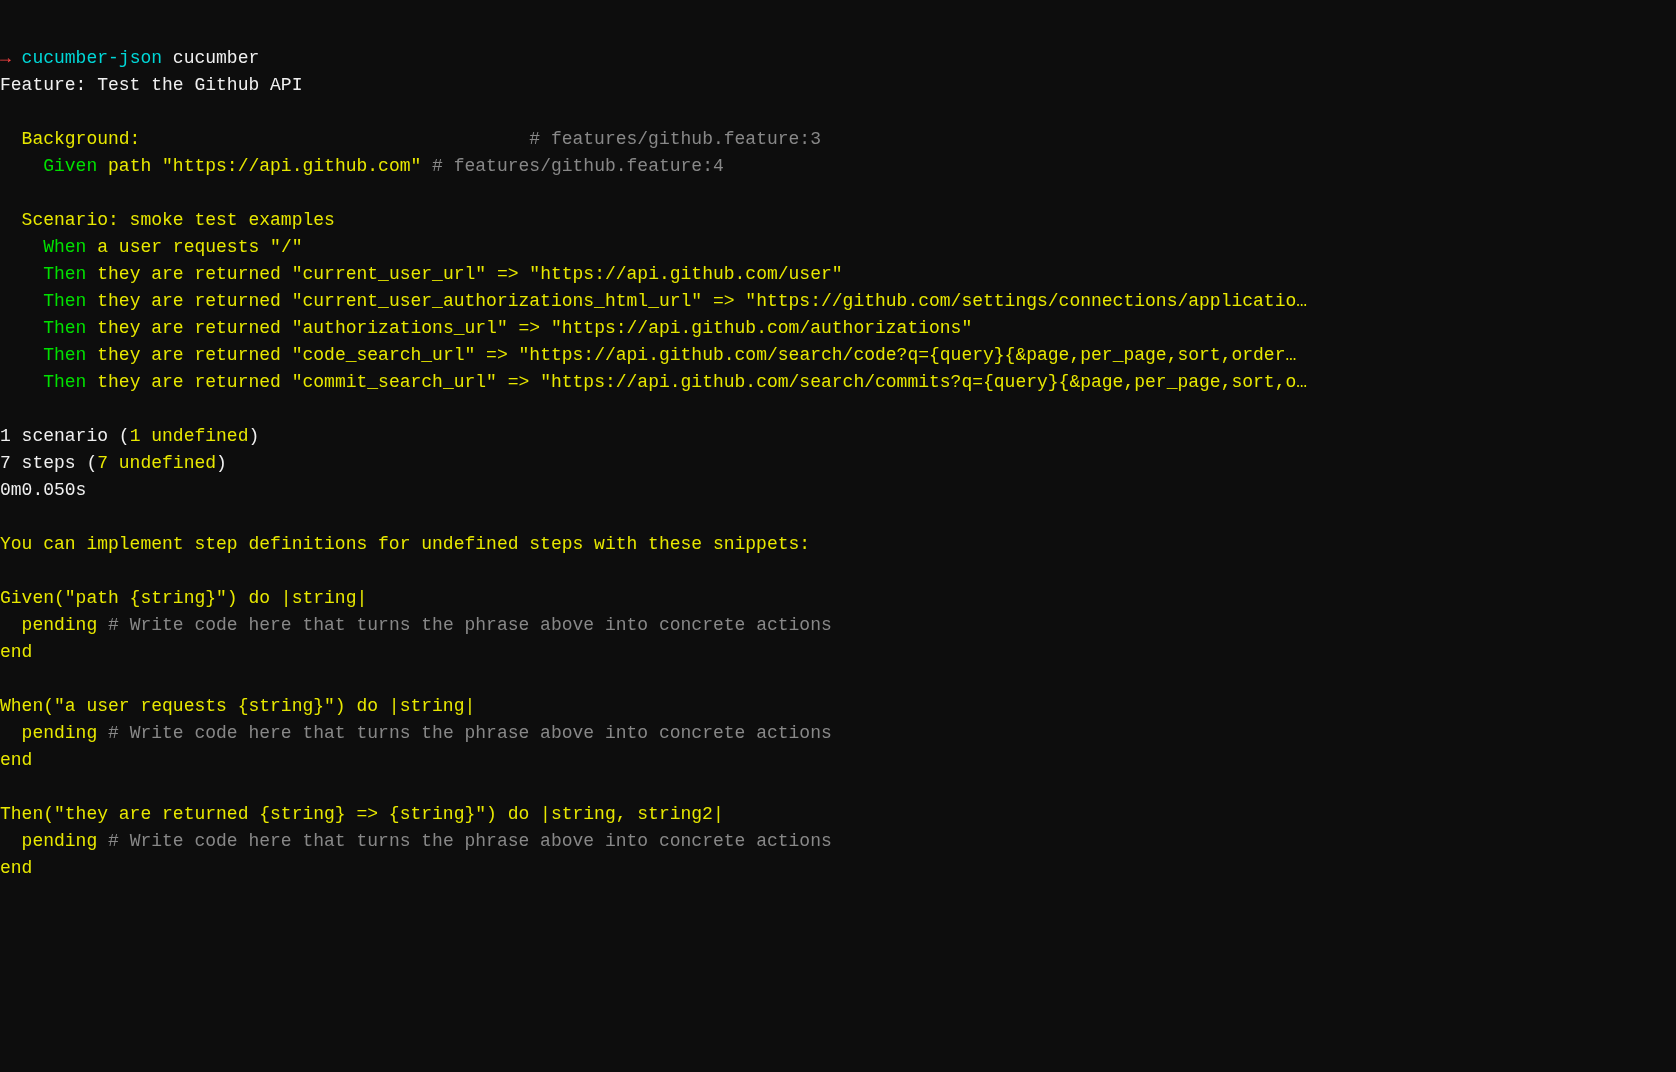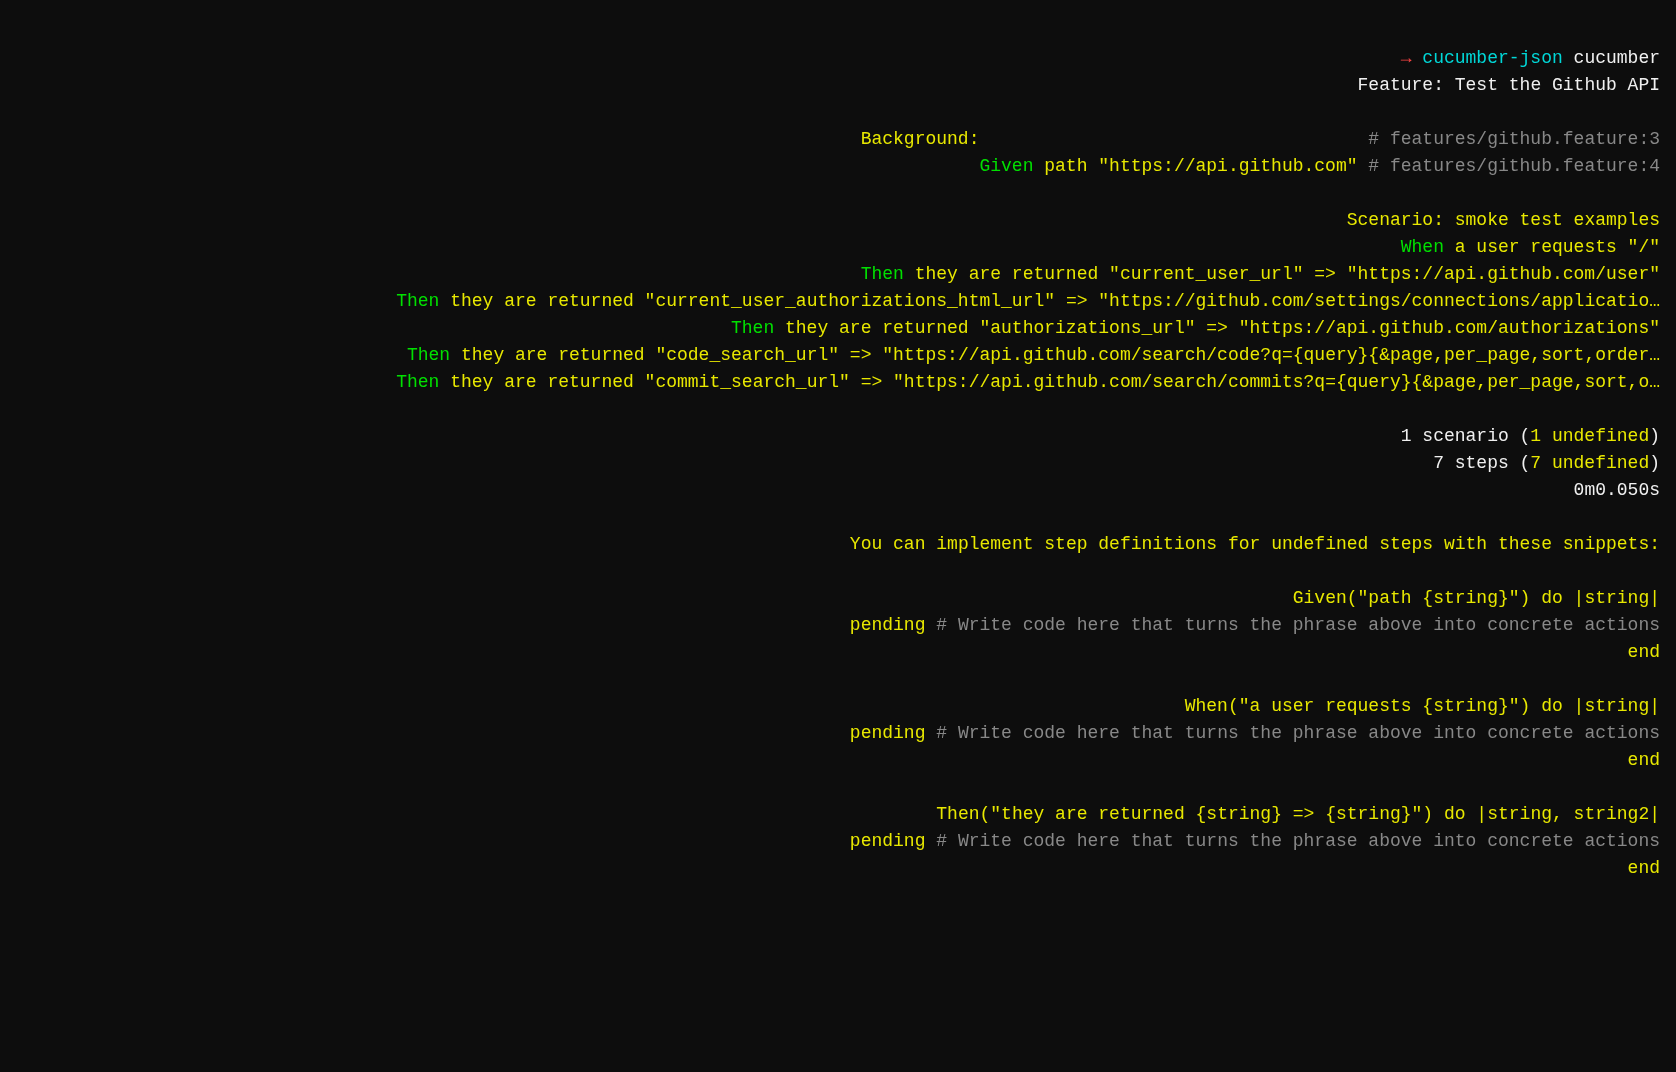--- a/index.html
+++ b/index.html
@@ -21,23 +21,22 @@
     }
 
     .terminal {
       padding: 8px 0 8px 0;
       white-space: pre;
       overflow-x: hidden;
     }
 
     .line {
       display: block;
-      padding: 0 16px;
+      padding: 0 0;
       white-space: pre;
-      text-align: right;
     }
     .blank { display: block; height: 1.5em; }
   </style>
 </head>
 <body>
 
 <div class="terminal" id="terminal-container">
 <span class="line"><span style="color: rgb(255, 68, 68);">→ </span><span style="color: rgb(0, 215, 215);">cucumber-json</span><span style="color: rgb(240, 240, 240);"> cucumber</span></span><span class="line"><span style="color: rgb(240, 240, 240);">Feature: Test the Github API</span></span><span class="blank"></span><span class="line"><span style="color: rgb(232, 232, 0);">  Background:                                    </span><span style="color: rgb(136, 136, 136);"># features/github.feature:3</span></span><span class="line"><span style="color: rgb(240, 240, 240);">    </span><span style="color: rgb(0, 224, 0);">Given</span><span style="color: rgb(232, 232, 0);"> path </span><span style="color: rgb(232, 232, 0);">"https://api.github.com"</span><span style="color: rgb(240, 240, 240);"> </span><span style="color: rgb(136, 136, 136);"># features/github.feature:4</span></span><span class="blank"></span><span class="line"><span style="color: rgb(232, 232, 0);">  Scenario: smoke test examples</span></span><span class="line"><span style="color: rgb(240, 240, 240);">    </span><span style="color: rgb(0, 224, 0);">When</span><span style="color: rgb(232, 232, 0);"> a user requests </span><span style="color: rgb(232, 232, 0);">"/"</span></span><span class="line"><span style="color: rgb(240, 240, 240);">    </span><span style="color: rgb(0, 224, 0);">Then</span><span style="color: rgb(232, 232, 0);"> they are returned </span><span style="color: rgb(232, 232, 0);">"current_user_url"</span><span style="color: rgb(232, 232, 0);"> =&gt; </span><span style="color: rgb(232, 232, 0);">"https://api.github.com/user"</span></span><span class="line"><span style="color: rgb(240, 240, 240);">    </span><span style="color: rgb(0, 224, 0);">Then</span><span style="color: rgb(232, 232, 0);"> they are returned </span><span style="color: rgb(232, 232, 0);">"current_user_authorizations_html_url"</span><span style="color: rgb(232, 232, 0);"> =&gt; </span><span style="color: rgb(232, 232, 0);">"https://github.com/settings/connections/applicatio…</span></span><span class="line"><span style="color: rgb(240, 240, 240);">    </span><span style="color: rgb(0, 224, 0);">Then</span><span style="color: rgb(232, 232, 0);"> they are returned </span><span style="color: rgb(232, 232, 0);">"authorizations_url"</span><span style="color: rgb(232, 232, 0);"> =&gt; </span><span style="color: rgb(232, 232, 0);">"https://api.github.com/authorizations"</span></span><span class="line"><span style="color: rgb(240, 240, 240);">    </span><span style="color: rgb(0, 224, 0);">Then</span><span style="color: rgb(232, 232, 0);"> they are returned </span><span style="color: rgb(232, 232, 0);">"code_search_url"</span><span style="color: rgb(232, 232, 0);"> =&gt; </span><span style="color: rgb(232, 232, 0);">"https://api.github.com/search/code?q={query}{&amp;page,per_page,sort,order…</span></span><span class="line"><span style="color: rgb(240, 240, 240);">    </span><span style="color: rgb(0, 224, 0);">Then</span><span style="color: rgb(232, 232, 0);"> they are returned </span><span style="color: rgb(232, 232, 0);">"commit_search_url"</span><span style="color: rgb(232, 232, 0);"> =&gt; </span><span style="color: rgb(232, 232, 0);">"https://api.github.com/search/commits?q={query}{&amp;page,per_page,sort,o…</span></span><span class="blank"></span><span class="line"><span style="color: rgb(240, 240, 240);">1 scenario (</span><span style="color: rgb(232, 232, 0);">1 undefined</span><span style="color: rgb(240, 240, 240);">)</span></span><span class="line"><span style="color: rgb(240, 240, 240);">7 steps (</span><span style="color: rgb(232, 232, 0);">7 undefined</span><span style="color: rgb(240, 240, 240);">)</span></span><span class="line"><span style="color: rgb(240, 240, 240);">0m0.050s</span></span><span class="blank"></span><span class="line"><span style="color: rgb(232, 232, 0);">You can implement step definitions for undefined steps with these snippets:</span></span><span class="blank"></span><span class="line"><span style="color: rgb(232, 232, 0);">Given("path {string}") do |string|</span></span><span class="line"><span style="color: rgb(232, 232, 0);">  pending </span><span style="color: rgb(136, 136, 136);"># Write code here that turns the phrase above into concrete actions</span></span><span class="line"><span style="color: rgb(232, 232, 0);">end</span></span><span class="blank"></span><span class="line"><span style="color: rgb(232, 232, 0);">When("a user requests {string}") do |string|</span></span><span class="line"><span style="color: rgb(232, 232, 0);">  pending </span><span style="color: rgb(136, 136, 136);"># Write code here that turns the phrase above into concrete actions</span></span><span class="line"><span style="color: rgb(232, 232, 0);">end</span></span><span class="blank"></span><span class="line"><span style="color: rgb(232, 232, 0);">Then("they are returned {string} =&gt; {string}") do |string, string2|</span></span><span class="line"><span style="color: rgb(232, 232, 0);">  pending </span><span style="color: rgb(136, 136, 136);"># Write code here that turns the phrase above into concrete actions</span></span><span class="line"><span style="color: rgb(232, 232, 0);">end</span></span></div>
 
 </body></html>

